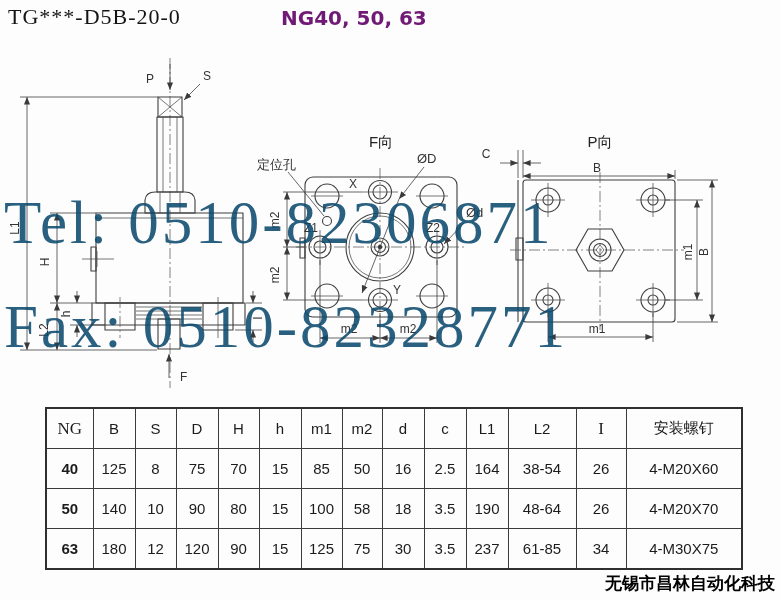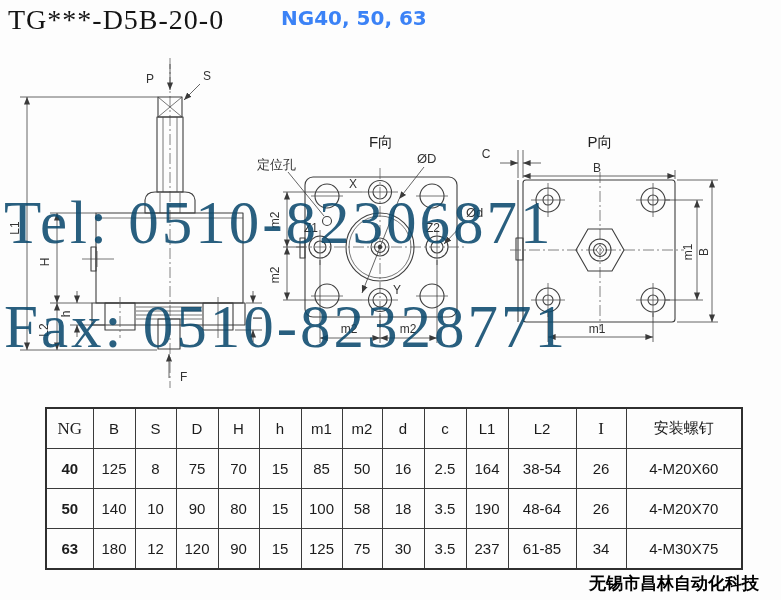--- a/index.html
+++ b/index.html
@@ -1,42 +1,42 @@
 <!DOCTYPE html>
 <html><head>
 <meta charset="utf-8">
 <style>
   html,body{margin:0;padding:0;background:#ffffff;}
   .stage{position:relative;width:781px;height:600px;background:#fdfdfd;overflow:hidden;
          font-family:"Liberation Sans",sans-serif;}
   .title-model{position:absolute;left:8px;top:4px;font-family:"Liberation Serif",serif;
-               font-size:28px;color:#141414;letter-spacing:1px;white-space:nowrap;}
+               font-size:22px;color:#141414;letter-spacing:1px;white-space:nowrap;}
   .title-ng{position:absolute;left:281px;top:6px;font-family:"DejaVu Sans",sans-serif;
-            font-weight:bold;font-size:20px;color:#3b82f6;white-space:nowrap;}
+            font-weight:bold;font-size:20px;color:#701a75;white-space:nowrap;}
   svg.drawing{position:absolute;left:0;top:0;}
   .ol{fill:none;stroke:#3f3f3f;stroke-width:1.1;stroke-linejoin:round;}
   .tl{fill:none;stroke:#4a4a4a;stroke-width:0.75;}
   .cl{fill:none;stroke:#5a5a5a;stroke-width:0.75;stroke-dasharray:11 3 2 3;}
   .dim{fill:none;stroke:#3f3f3f;stroke-width:0.8;}
   .lbl{font:12px "Liberation Sans",sans-serif;fill:#333;}
   .lbl13{font:13px "Liberation Sans",sans-serif;fill:#333;}
   .vtitle{font:15px "Liberation Sans",sans-serif;fill:#222;}
   .wm{position:absolute;left:4px;white-space:nowrap;z-index:5;
       font-family:"Liberation Serif",serif;font-size:61px;letter-spacing:3px;
       color:#0c4a6e;opacity:0.88;line-height:1;}
   .wm1{top:192px;}
   .wm2{top:296px;text-align:center;}
   table.spec{position:absolute;left:45px;top:407px;z-index:6;border-collapse:collapse;
              table-layout:fixed;background:transparent;border:2px solid #2f2f2f;}
   table.spec th,table.spec td{border:1px solid #3b3b3b;height:39px;text-align:center;
              vertical-align:middle;padding:0;font:15px "Liberation Sans",sans-serif;
              color:#1c1c1c;font-weight:normal;}
   table.spec .serifcell{font-family:"Liberation Serif",serif;font-size:17px;}
   table.spec .ngval{font-weight:bold;}
-  .footer{position:absolute;right:22px;top:572px;z-index:6;font-weight:bold;font-size:17px;
+  .footer{position:absolute;right:6px;top:572px;z-index:6;font-weight:bold;font-size:17px;
           color:#000;white-space:nowrap;}
 </style>
 </head>
 <body>
 
 <div class="stage">
 
   <div class="title-model">TG***-D5B-20-0</div>
   <div class="title-ng">NG40, 50, 63</div>
 

